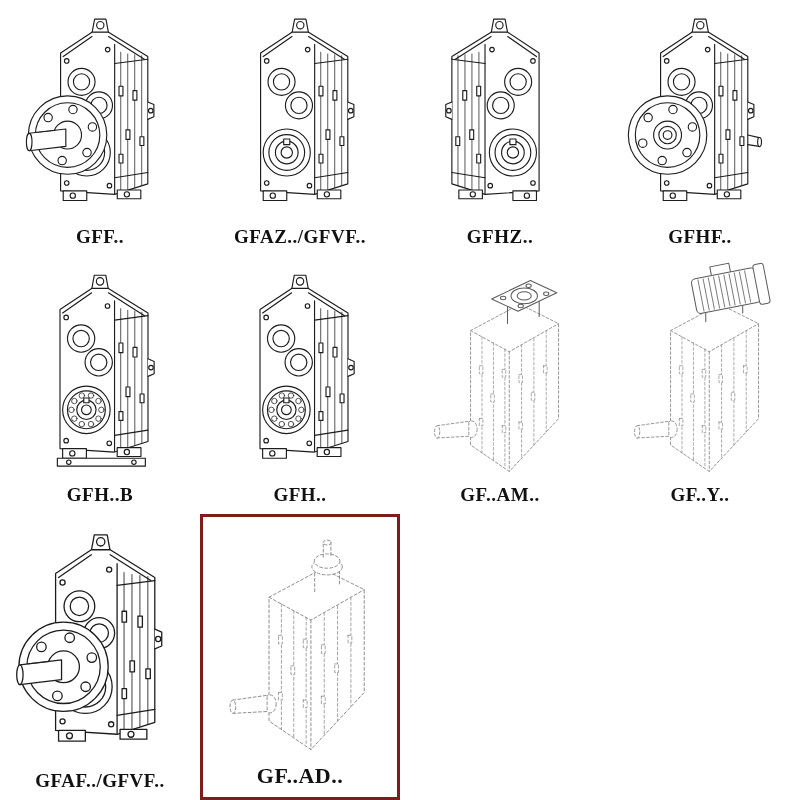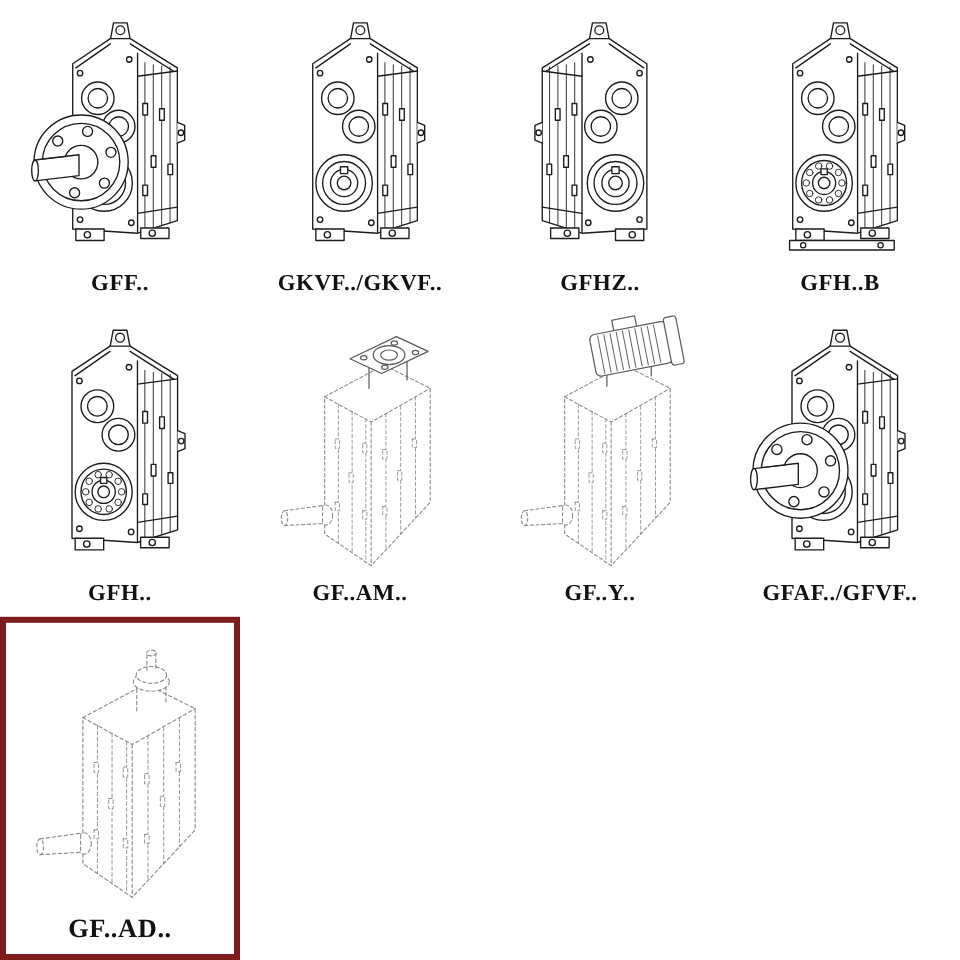--- a/index.html
+++ b/index.html
@@ -24,21 +24,21 @@
     flex:1 1 auto;width:100%;display:flex;align-items:center;justify-content:center;
     min-height:0;
   }
   .cell svg.draw{height:100%;max-width:100%;}
   .lbl{
     flex:0 0 auto;margin-top:2px;
     font-weight:bold;font-size:19px;letter-spacing:.5px;color:var(--label);
     white-space:nowrap;
   }
   .lbl-lg{font-size:22px;}
-  .boxed{border:5px solid #7f1d1d;}
+  .boxed{border:3px solid #7f1d1d;}
   
   .ink{stroke:var(--line);fill:none;stroke-width:1.3;stroke-linejoin:round;stroke-linecap:round;}
   .thin{stroke-width:.85;}
   .faded{stroke:var(--faded);stroke-width:1.05;stroke-dasharray:3 2.4;}
   .att{stroke:var(--att);stroke-dasharray:none;stroke-width:1.15;}
 </style>
 </head>
 <body style="background: rgb(255, 255, 255);">
 
 <svg width="0" height="0" style="position:absolute" aria-hidden="true">
@@ -201,35 +201,49 @@
 
   <figure class="cell">
     <div class="art">
       <svg class="draw" viewBox="0 0 190 250">
         <g class="ink">
             <use href="#sym-house"></use>
             <use href="#hub-hollow"></use>
           </g>
       </svg>
     </div>
-    <figcaption class="lbl">GKVF../GKVF..</figcaption>
+    <figcaption class="lbl">GFAZ../GFVF..</figcaption>
   </figure>
 
   <figure class="cell">
     <div class="art">
       <svg class="draw" viewBox="0 0 190 250">
         <g class="ink" transform="translate(190 0) scale(-1 1)">
             <use href="#sym-house"></use>
             <use href="#hub-hollow"></use>
           </g>
       </svg>
     </div>
     <figcaption class="lbl">GFHZ..</figcaption>
   </figure>
 
+  <figure class="cell">
+    <div class="art">
+      <svg class="draw" viewBox="0 0 190 250">
+        <g class="ink">
+          <use href="#sym-house"></use>
+            <use href="#sym-flange"></use>
+            <use href="#sym-bore"></use>
+          <path d="M150 148 L163 151 M150 159 L163 161" fill="none"></path>
+          <ellipse cx="163.5" cy="156" rx="2.2" ry="5.2" fill="#fff"></ellipse>
+        </g>
+      </svg>
+    </div>
+    <figcaption class="lbl">GFHF..</figcaption>
+  </figure>
 
   <figure class="cell">
     <div class="art">
       <svg class="draw" viewBox="0 0 190 250">
         <g class="ink">
           <use href="#sym-house"></use>
             <use href="#hub-bearing"></use>
           <rect x="47" y="223" width="100" height="9" fill="#fff"></rect>
           <circle cx="60" cy="227.5" r="2.5" fill="#fff"></circle>
           <circle cx="134" cy="227.5" r="2.5" fill="#fff"></circle>

